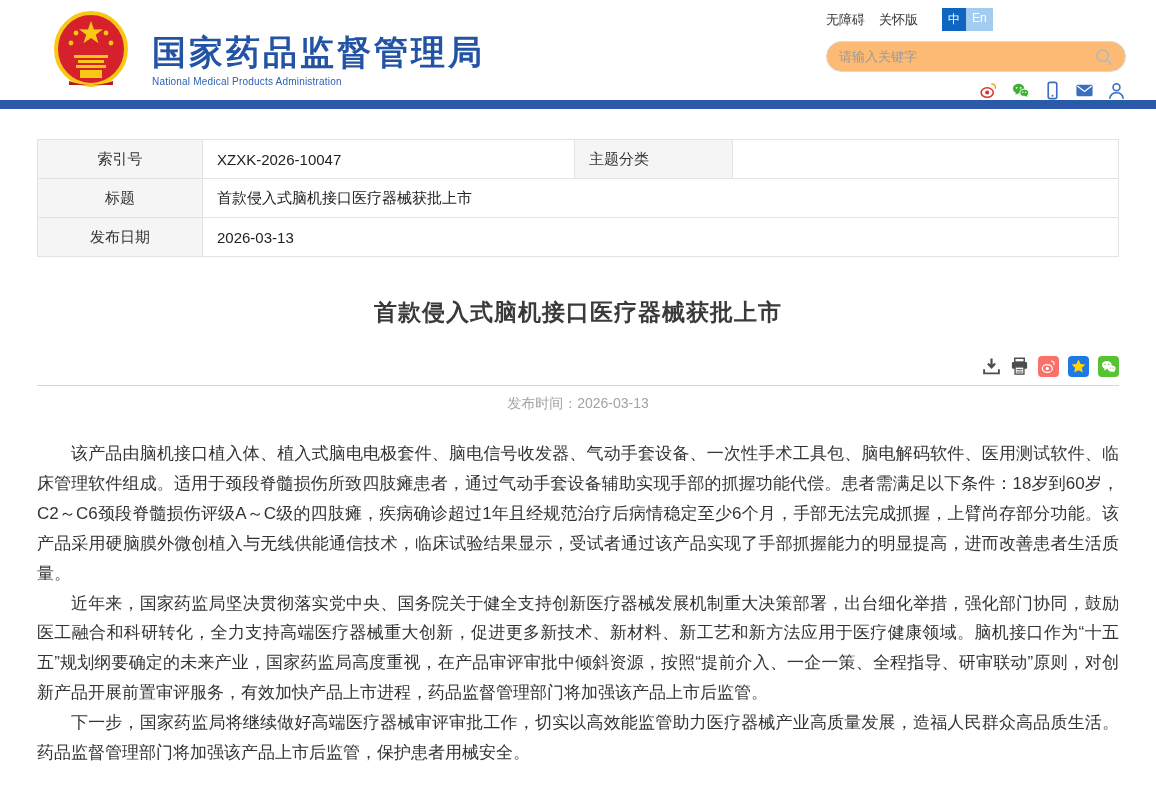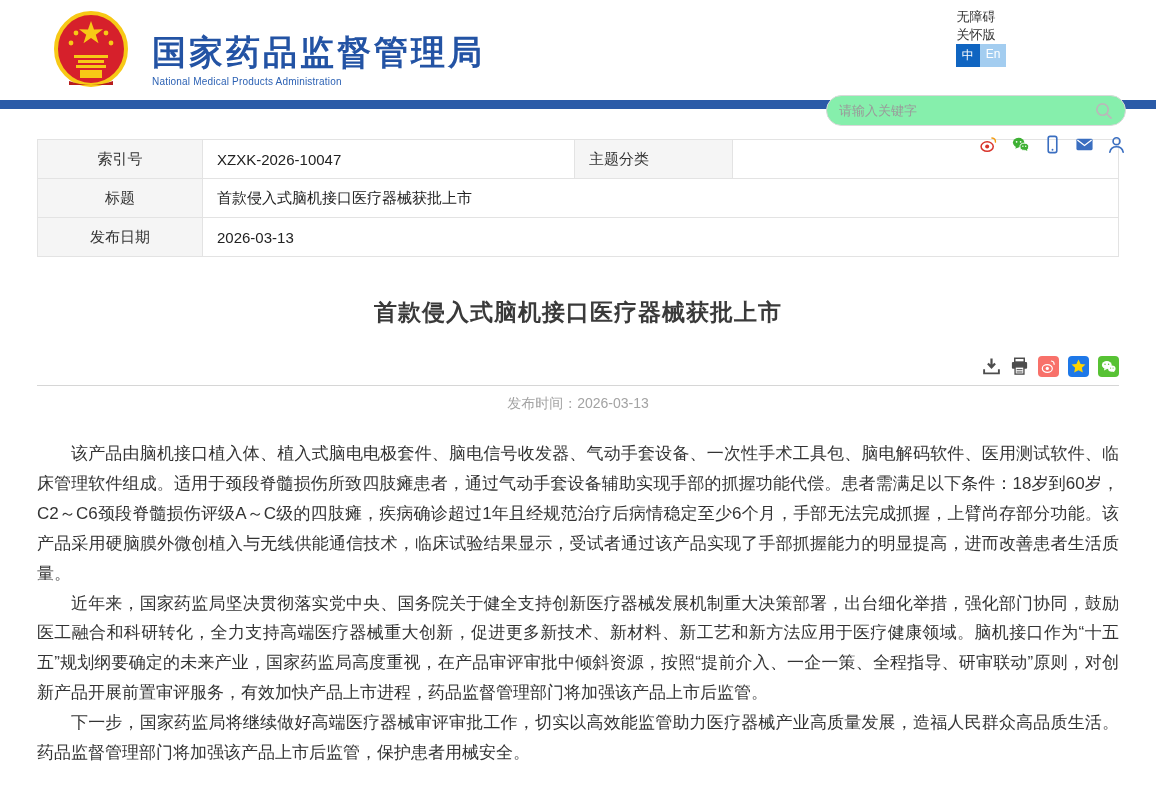--- a/index.html
+++ b/index.html
@@ -9,27 +9,27 @@
     font-family:"Liberation Sans","DejaVu Sans",sans-serif;
     color:#333; overflow:hidden; position:relative;
   }
   
   .header { position:relative; height:98px; background:#fff; }
   .logo-wrap { position:absolute; left:54px; top:11px; display:flex; align-items:flex-end; gap:24px; }
   .emblem { width:74px; height:76px; flex:0 0 auto; }
   .logo-text .cn { font-size:34px; font-weight:bold; color:#2353a4; letter-spacing:3px; line-height:1.15; }
   .logo-text .en { font-size:10px; color:#2d62b4; margin-top:4px; letter-spacing:0.2px; }
   .header-right { position:absolute; right:30px; top:8px; width:300px; }
-  .top-links { display:flex; justify-content:flex-start; align-items:center; font-size:13px; color:#333;flex-direction:column; }
+  .top-links { display:flex; justify-content:flex-start; align-items:center; gap:14px; font-size:13px; color:#333; }
   .top-links a { color:#333; text-decoration:none; cursor:pointer; }
   .lang-group { display:flex; margin-left:10px; }
   .lang-btn { font-size:12px; color:#fff; padding:3px 6px; cursor:pointer; }
   .lang-zh { background:#1065c1; }
   .lang-en { background:#a3cdf0; }
-  .search-box { margin-top:28px; height:31px; border:1px solid #d9d9d9; border-radius:16px; display:flex; align-items:center; padding:0 12px; background:#86efac; }
+  .search-box { margin-top:10px; height:31px; border:1px solid #d9d9d9; border-radius:16px; display:flex; align-items:center; padding:0 12px; background:#fdba74; }
   .search-box input { flex:1; border:none; outline:none; font-size:13px; color:#333; background:transparent; font-family:inherit; }
   .search-box input::placeholder { color:#9a9a9a; }
   .search-btn { width:20px; height:20px; cursor:pointer; display:flex; align-items:center; justify-content:center; }
   .social-row { margin-top:9px; display:flex; justify-content:flex-end; align-items:center; gap:13px; }
   .social-row .sico { width:19px; height:19px; cursor:pointer; display:inline-flex; }
   
   .blue-bar { height:9px; background:#2b5ba8; margin-top:2px; }
   
   .content { width:1082px; margin:0 auto; padding-top:30px; }
   

